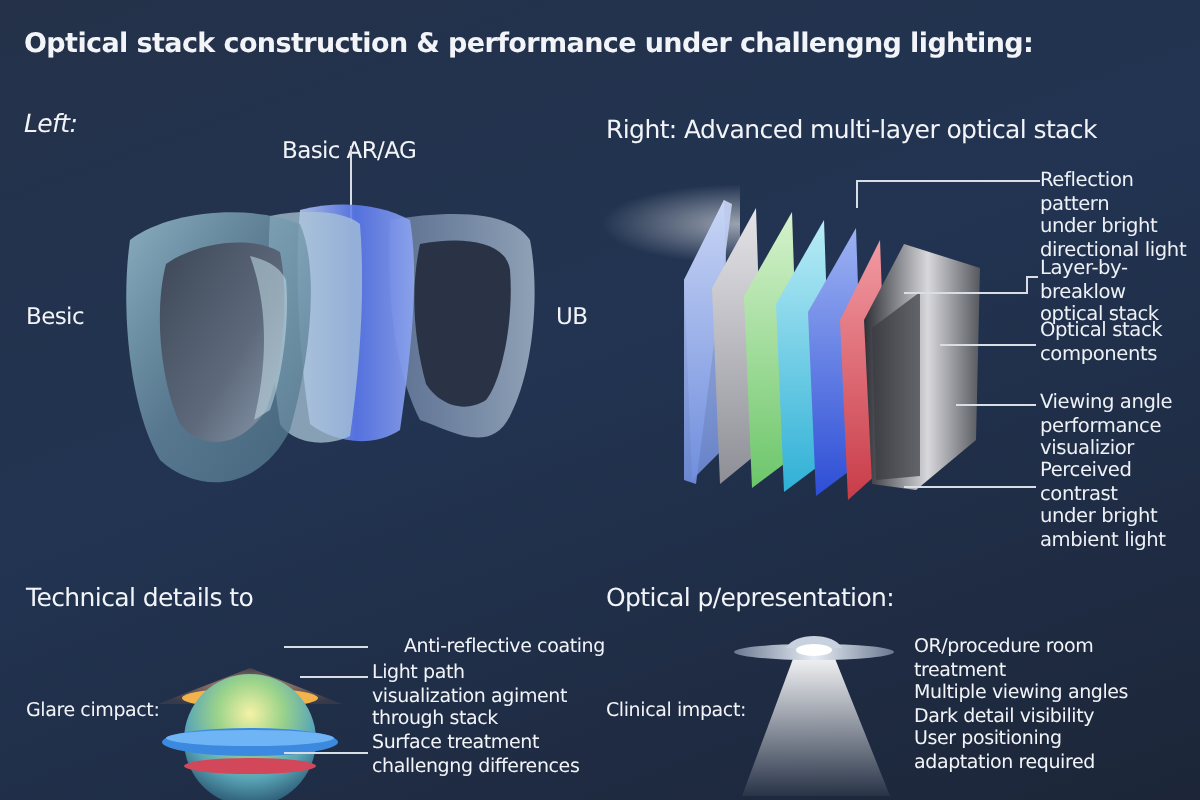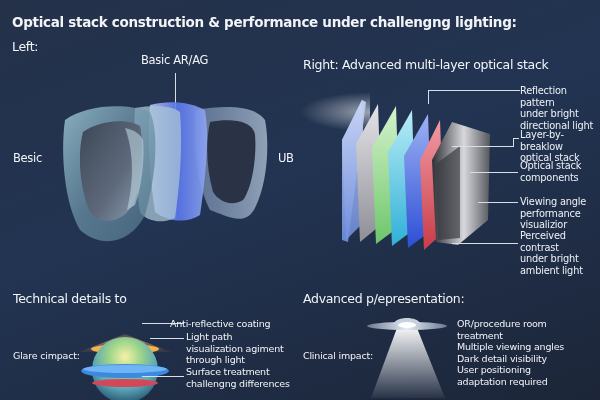--- a/index.html
+++ b/index.html
@@ -21,24 +21,24 @@
     .callout { font-size: 9.8px; line-height: 11.6px; letter-spacing: -0.2px; color: #eef1f6; }
     .line { background: #d8dde6; height: 1px; }
     .vline { background: #d8dde6; width: 1px; }
     svg { position: absolute; }
   </style>
 </head>
 <body>
 
 <div class="abs title">Optical stack construction &amp; performance under challengng lighting:</div>
 
-<div class="abs h2" style="left:12px; top:39px;">
+<div class="abs h2" style="left:12px; top:54px;font-style:italic;">
   <div>Left:</div>
 </div>
-<div class="abs lbl" style="left:141px; top:53px;">Basic AR/AG</div>
+<div class="abs lbl" style="left:141px; top:68px;">Basic AR/AG</div>
 <div class="abs vline" style="left:175px; top:73px; height:38px;"></div>
 <div class="abs lbl" style="left:13px; top:151px;">Besic</div>
 <div class="abs lbl" style="left:278px; top:151px;">UB</div>
 
 <svg style="left:55px; top:100px;" width="220" height="150" viewBox="0 0 220 150">
   <defs>
     <linearGradient id="glassA" x1="0" y1="0" x2="1" y2="1">
       <stop offset="0" stop-color="#9cc4d4" stop-opacity="0.85"></stop>
       <stop offset="0.5" stop-color="#6d94a8" stop-opacity="0.7"></stop>
       <stop offset="1" stop-color="#4c6f86" stop-opacity="0.8"></stop>
@@ -171,36 +171,36 @@
   </defs>
   <path d="M4 44 L50 26 L96 44 Z" fill="url(#cap)" opacity="0.8"></path>
   <ellipse cx="50" cy="41" rx="34" ry="5" fill="#f2b24c"></ellipse>
   <circle cx="50" cy="62" r="33" fill="url(#sph)"></circle>
   <ellipse cx="50" cy="63" rx="44" ry="7" fill="#3c8ae0"></ellipse>
   <ellipse cx="50" cy="61" rx="42" ry="4" fill="#6fb4f4"></ellipse>
   <ellipse cx="50" cy="75" rx="33" ry="4" fill="#d2485a"></ellipse>
 </svg>
 
 <div class="abs line" style="left:142px; top:323px; width:42px;"></div>
-<div class="abs small" style="left:170px; top:318px;text-align:center;">
+<div class="abs small" style="left:202px; top:318px;text-align:center;">
   <div>Anti-reflective coating</div>
 </div>
 <div class="abs line" style="left:150px; top:338px; width:34px;"></div>
 <div class="abs small" style="left:186px; top:331px;">
   <div>Light path</div>
   <div>visualization agiment</div>
-  <div>through light</div>
+  <div>through stack</div>
 </div>
 <div class="abs line" style="left:142px; top:376px; width:42px;"></div>
 <div class="abs small" style="left:186px; top:366px;">
   <div>Surface treatment</div>
   <div>challengng differences</div>
 </div>
 
-<div class="abs h2" style="left:303px; top:291px;">Advanced p/epresentation:</div>
+<div class="abs h2" style="left:303px; top:291px;">Optical p/epresentation:</div>
 <div class="abs small" style="left:303px; top:350px;">Clinical impact:</div>
 
 <svg style="left:365px; top:310px;" width="85" height="90" viewBox="0 0 85 90">
   <defs>
     <linearGradient id="beam" x1="0" y1="0" x2="0" y2="1">
       <stop offset="0" stop-color="#ffffff" stop-opacity="0.95"></stop>
       <stop offset="1" stop-color="#ffffff" stop-opacity="0.05"></stop>
     </linearGradient>
     <linearGradient id="dish" x1="0" y1="0" x2="1" y2="0">
       <stop offset="0" stop-color="#6a7890"></stop>

